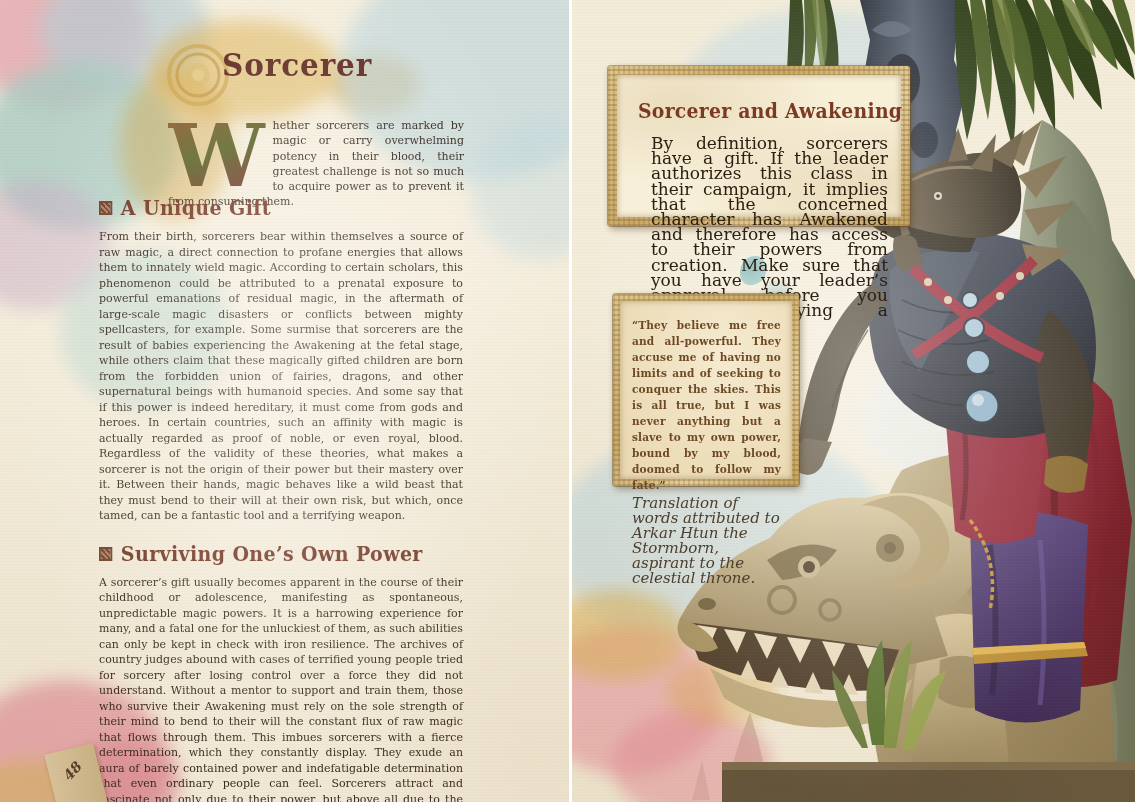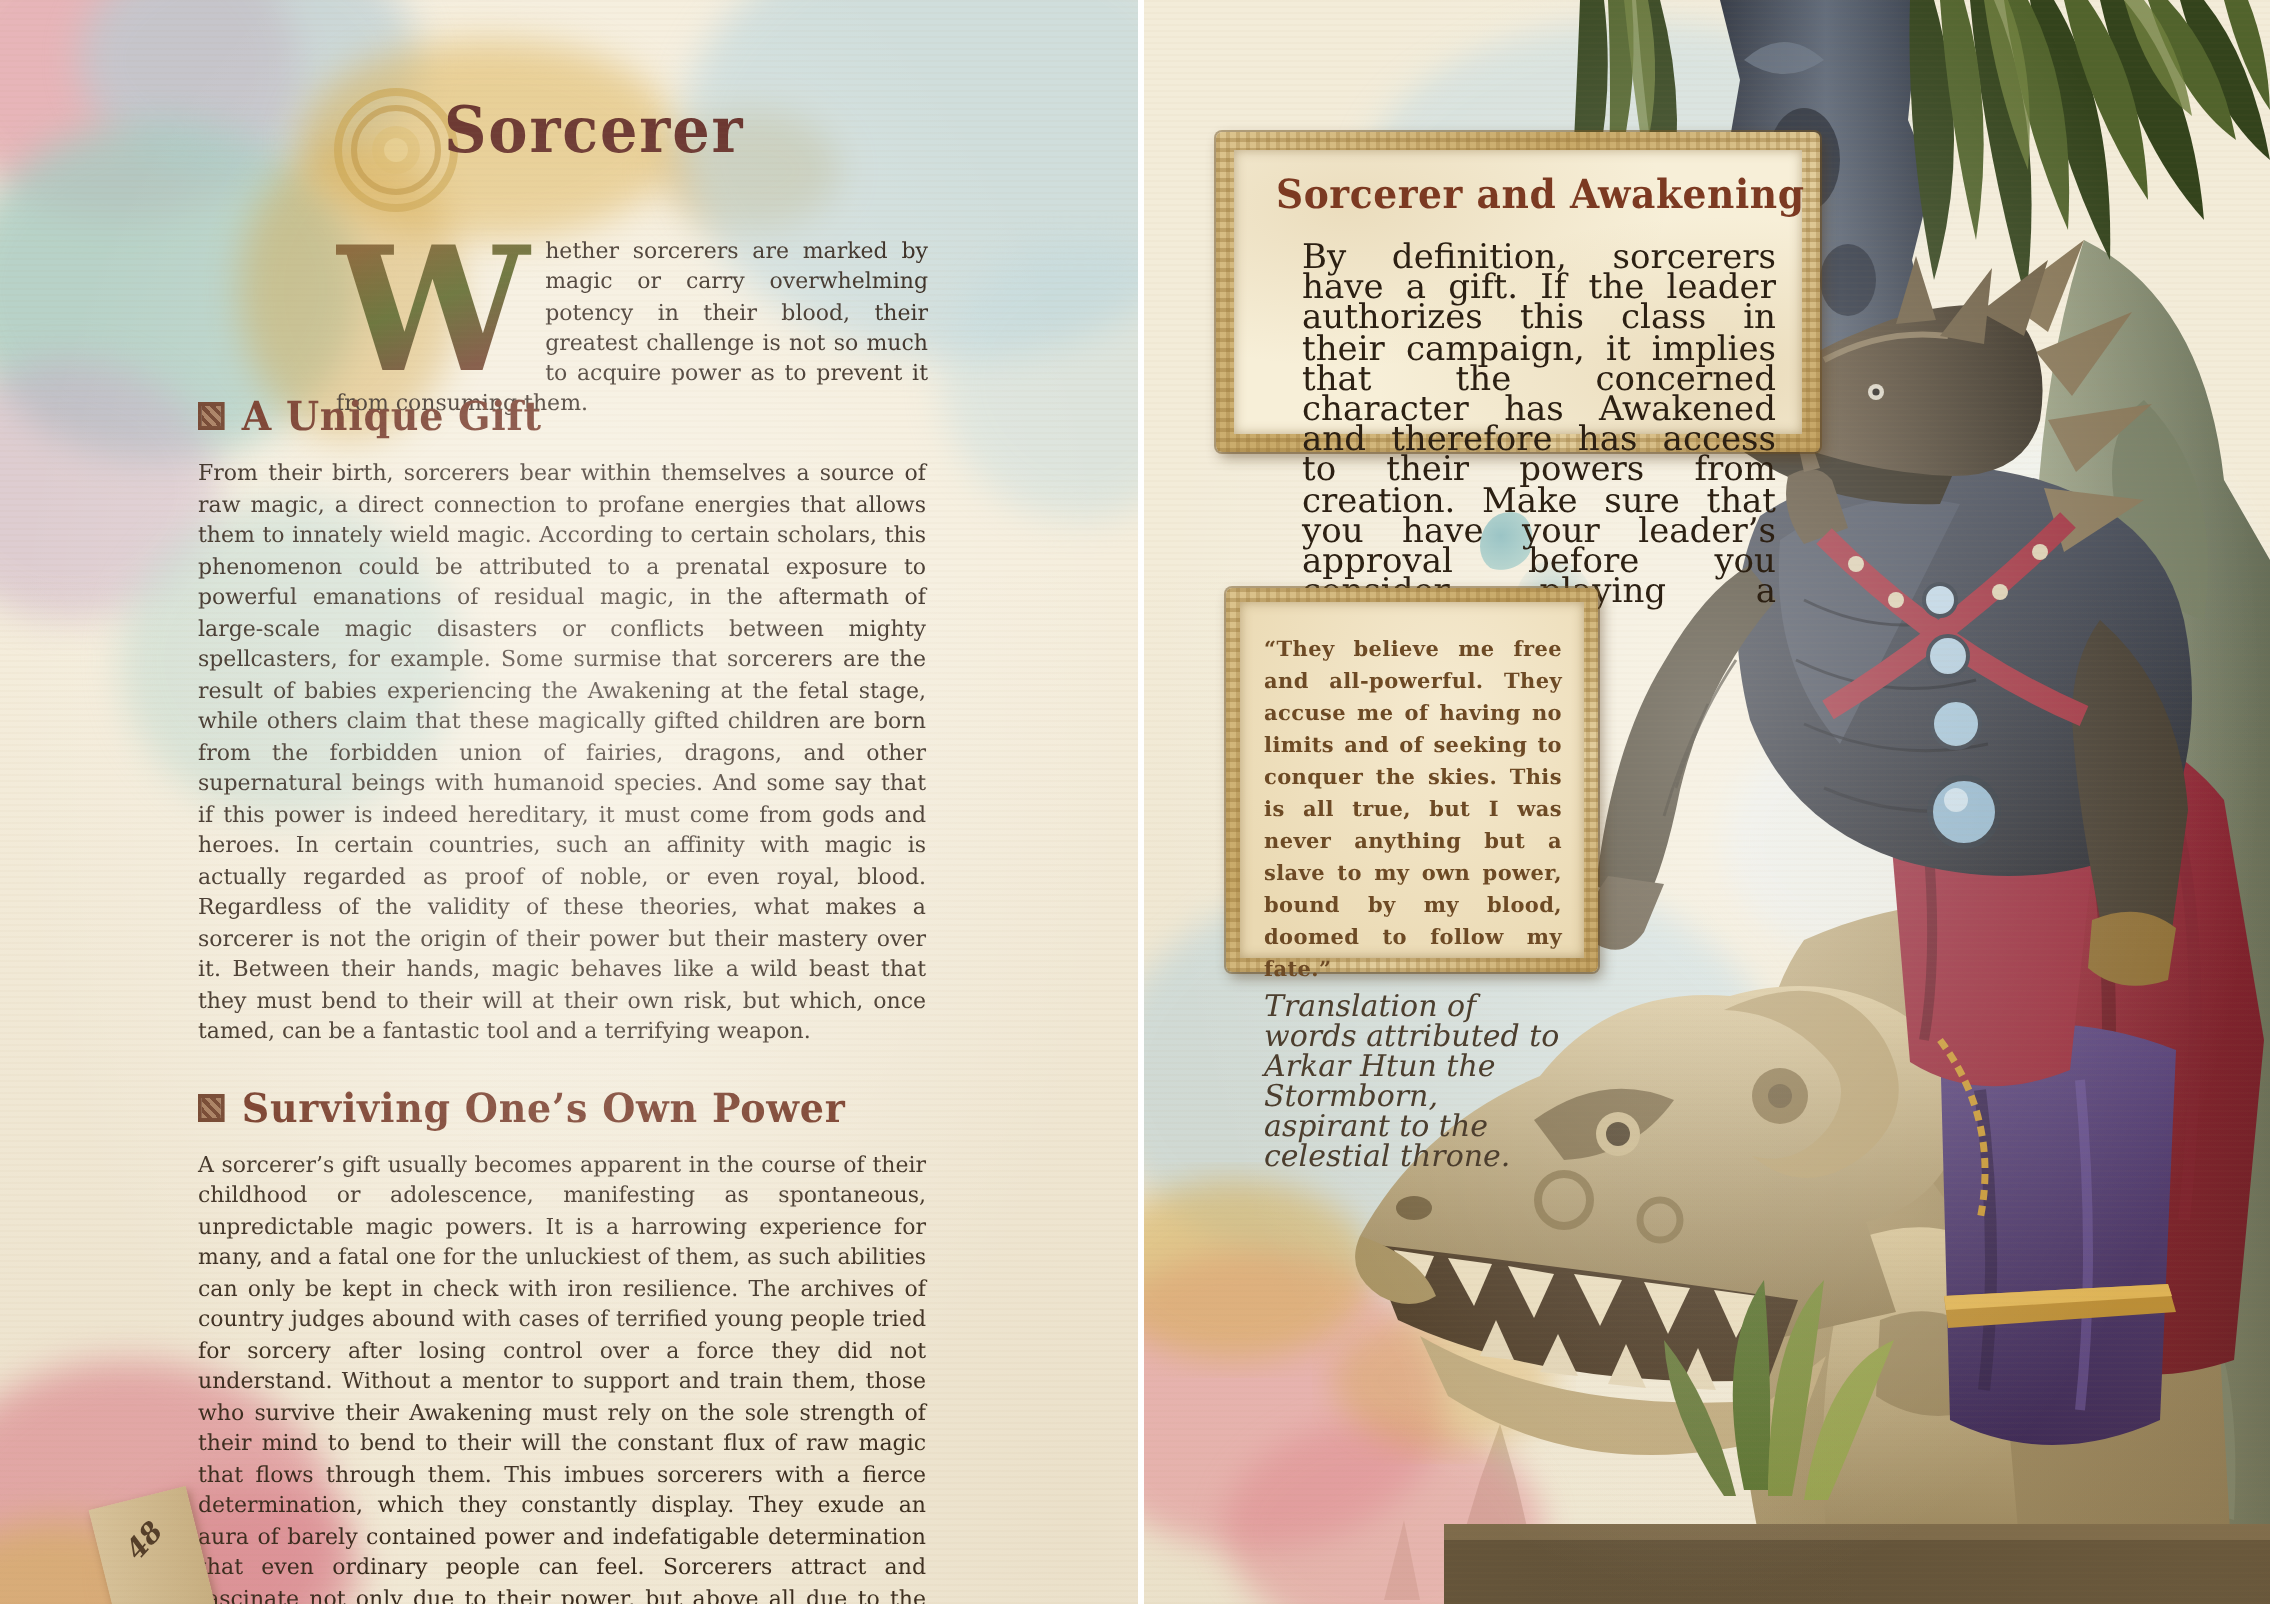--- a/index.html
+++ b/index.html
@@ -71,21 +71,21 @@
     background:
       repeating-linear-gradient(0deg, rgba(143,108,48,.35) 0 2px, rgba(0,0,0,0) 2px 5px),
       repeating-linear-gradient(90deg, rgba(143,108,48,.25) 0 2px, rgba(0,0,0,0) 2px 5px),
       linear-gradient(135deg,#dcc48e,#c8a968 40%,#e2cd9c 70%,#c3a261);
     box-shadow:2px 3px 7px rgba(80,55,25,.45), 0 0 0 1px rgba(120,90,40,.5);
     border-radius:3px; }
   .box-inner { position:absolute; inset:9px; background:
       radial-gradient(ellipse at 20% 20%, rgba(180,140,70,.18), rgba(0,0,0,0) 50%),
       radial-gradient(ellipse at 85% 80%, rgba(180,140,70,.20), rgba(0,0,0,0) 50%),
       #f7efd8;
-    padding:2px 13px 8px 13px; box-shadow:inset 0 0 6px rgba(120,90,40,.45); }
+    padding:16px 13px 8px 13px; box-shadow:inset 0 0 6px rgba(120,90,40,.45); }
 
   .info-box { left:36px; top:66px; width:302px; height:160px; }
   .info-head { display:flex; align-items:center; gap:8px; margin-top:2px; }
   .info-heading { font-size:20px; font-weight:bold; color:#7c3a22; letter-spacing:.3px;
      transform:scaleX(.94); transform-origin:left; white-space:nowrap; }
   .info-body { margin-top:7px; font-size:17px; line-height:15.2px; text-align:justify; color:#2c2013;margin-left:21px; }
 
   .quote-box { left:41px; top:294px; width:186px; height:192px; }
   .quote-box .box-inner { inset:7px; padding:16px 11px 8px 12px;
      background:radial-gradient(ellipse at 60% 30%, #f5ead0, #ead9b2 85%); }

